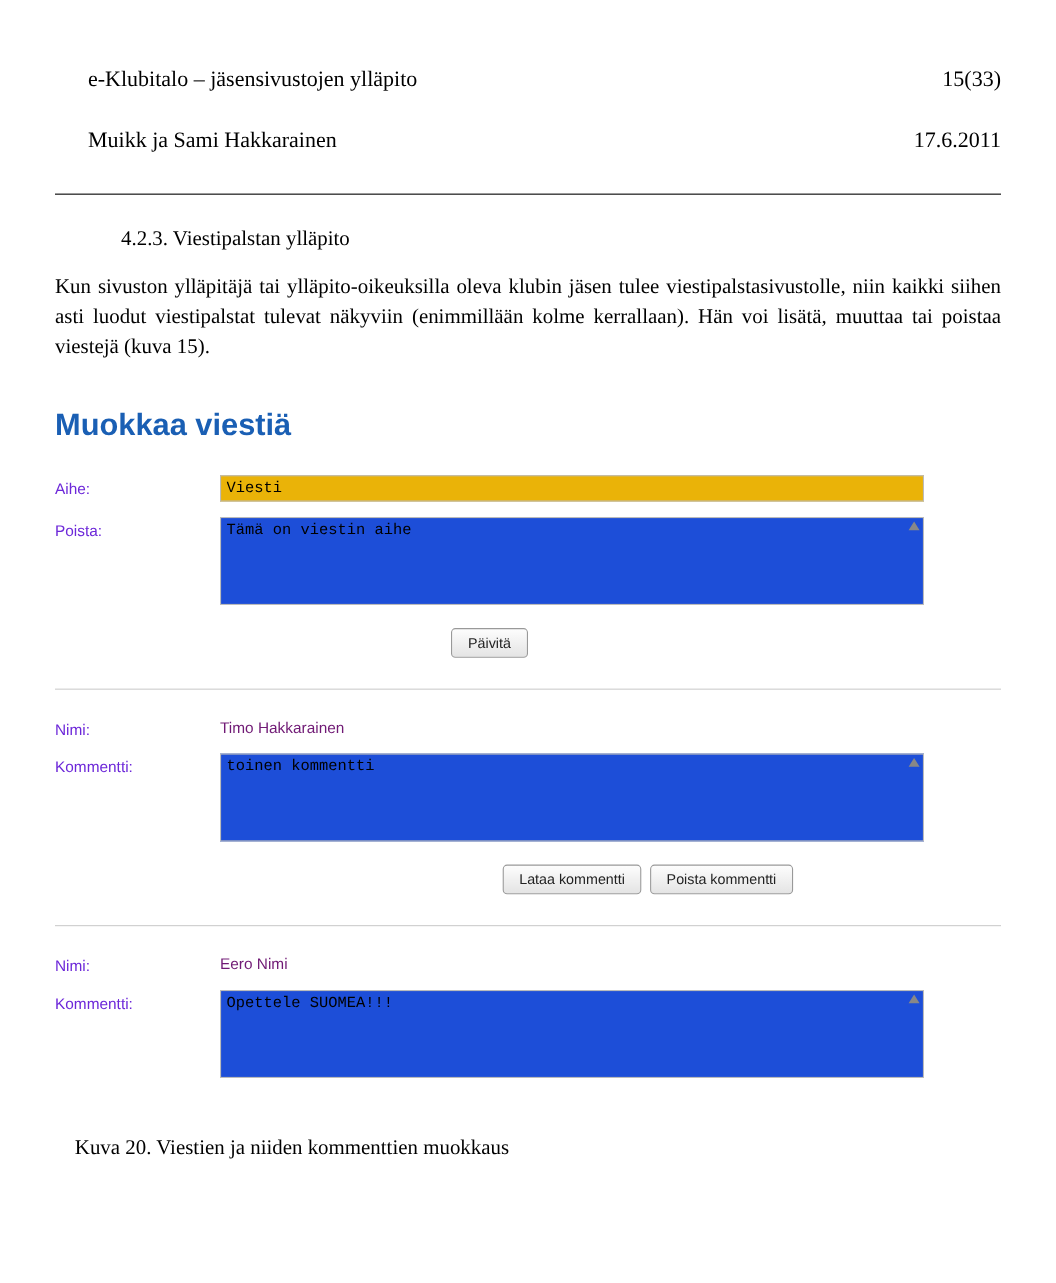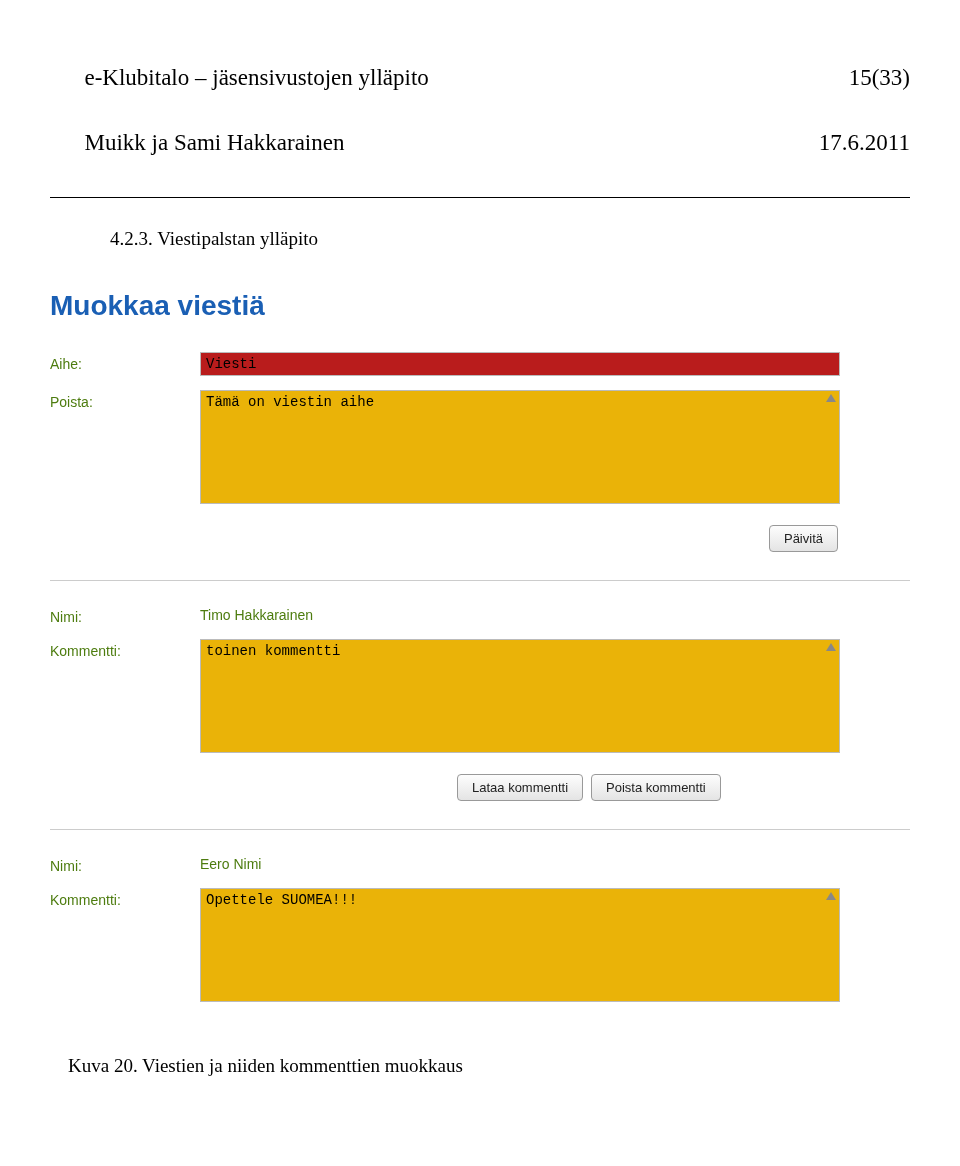--- a/index.html
+++ b/index.html
@@ -9,21 +9,21 @@
     background: #fff;
     color: #000;
     width: 960px;
   }
   .page {
     padding: 30px 50px 40px 50px;
   }
   .header-row {
     display: flex;
     justify-content: space-between;
-    font-size: 23px;
+    font-size: 20px;
     line-height: 1.4;
     gap: 12px;
   }
   .header-left, .header-right {
     white-space: pre;
   }
   .hr {
     border: none;
     border-top: 1.5px solid #000;
     margin: 6px 0 30px 0;
@@ -51,42 +51,42 @@
     margin-bottom: 30px;
   }
   .form-row {
     display: flex;
     align-items: flex-start;
     margin-bottom: 14px;
   }
   .form-label {
     width: 150px;
     padding-top: 4px;
-    color: #4d7c0f;
+    color: #6d28d9;
   }
   .form-value {
     flex: 1;
   }
   .text-input {
     width: 640px;
     padding: 3px 5px;
     border: 1px solid #bbb;
     font-family: 'Courier New', monospace;
     font-size: 14px;
-    background: #b91c1c;
+    background: #eab308;
     box-sizing: border-box;
   }
   .textarea {
     width: 640px;
-    height: 114px;
+    height: 80px;
     padding: 3px 5px;
     border: 1px solid #bbb;
     font-family: 'Courier New', monospace;
     font-size: 14px;
-    background: #eab308;
+    background: #1d4ed8;
     resize: none;
     box-sizing: border-box;
     position: relative;
   }
   .textarea-wrap {
     position: relative;
     width: 640px;
   }
   .corner-arrow {
     position: absolute;
@@ -105,42 +105,42 @@
     border: 1px solid #999;
     border-radius: 4px;
     background: linear-gradient(#fdfdfd, #e4e4e4);
     font-family: Arial, Helvetica, sans-serif;
     font-size: 13px;
     color: #222;
     cursor: pointer;
     margin: 4px 2px;
   }
   .btn-row-right {
-    text-align: right;
+    text-align: center;
     width: 790px;
   }
   .btn-row-indent {
     margin-left: 405px;
     margin-top: 6px;
     margin-bottom: 18px;
   }
   .long-hr {
     border: none;
     border-top: 1px solid #ccc;
     margin: 24px 0;
   }
   .caption {
     font-family: Georgia, 'Times New Roman', serif;
     font-size: 19px;
     margin-top: 50px;
     margin-left: 18px;
   }
   .static-text {
     padding-top: 2px;
-    color: #4d7c0f;
+    color: #701a75;
   }
 </style>
 </head>
 <body>
 
 <div class="page">
 
   <div class="header-row">
     <div class="header-left">
       <span>e-Klubitalo – jäsensivustojen ylläpito</span><br>
@@ -148,20 +148,21 @@
     </div>
     <div class="header-right" style="text-align:right;">
       <span>15(33)</span><br>
       <span>17.6.2011</span>
     </div>
   </div>
   <hr class="hr">
 
   <div class="section-num">4.2.3.  Viestipalstan ylläpito</div>
 
+  <p class="para">Kun sivuston ylläpitäjä tai ylläpito-oikeuksilla oleva klubin jäsen tulee viestipalstasivustolle, niin kaikki siihen asti luodut viestipalstat tulevat näkyviin (enimmillään kolme kerrallaan). Hän voi lisätä, muuttaa tai poistaa viestejä (kuva 15).</p>
 
   <div class="form-area">
     <div class="form-title">Muokkaa viestiä</div>
 
     <div class="form-row">
       <div class="form-label">Aihe:</div>
       <div class="form-value">
         <input type="text" class="text-input" value="Viesti" style="">
       </div>
     </div>

